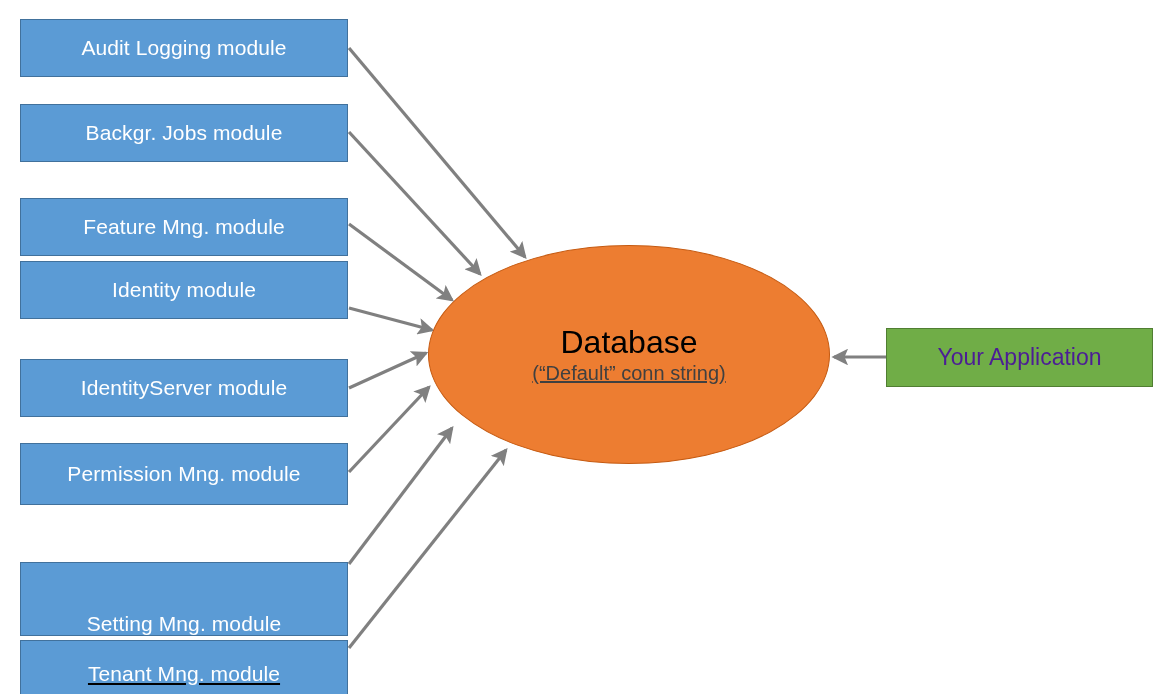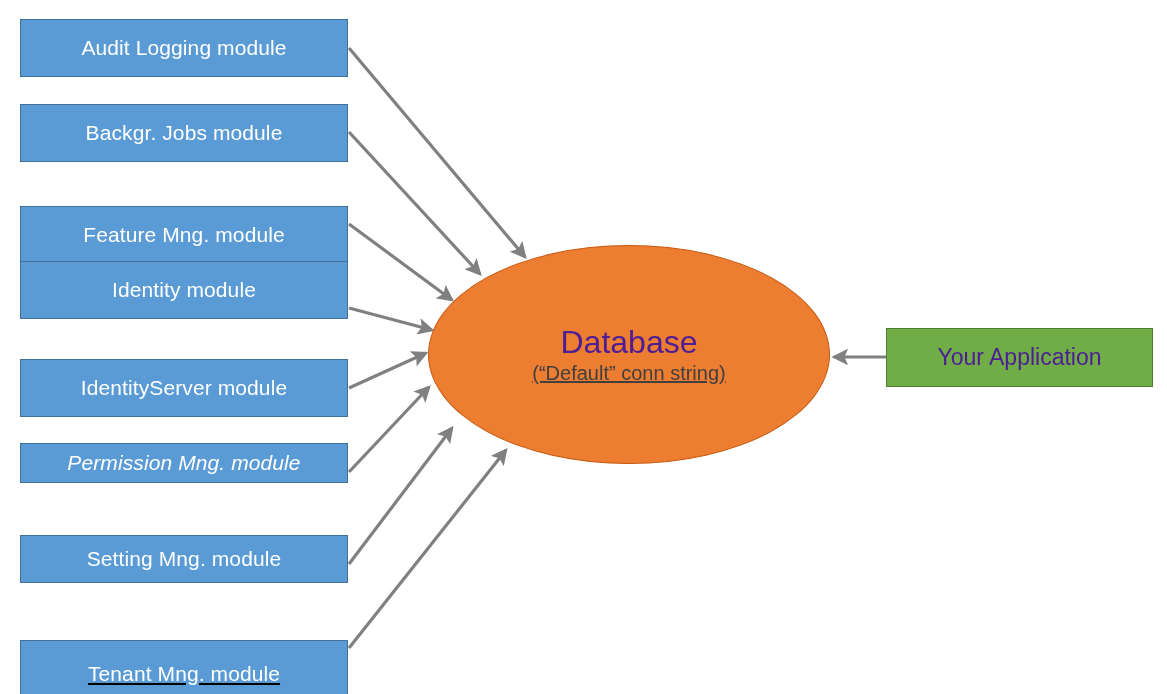--- a/index.html
+++ b/index.html
@@ -55,21 +55,21 @@
     background: #ED7D31;
     border: 1.8px solid #C55A11;
     border-radius: 50%;
     display: flex;
     flex-direction: column;
     align-items: center;
     justify-content: center;
     z-index: 3;
   }
   #db-title {
-    color: #4c1d95;
+    color: #000000;
     font-size: 32px;
     line-height: 1.15;
     margin-bottom: 2px;
   }
   #db-subtitle {
     color: #404040;
     font-size: 20px;
     line-height: 1.15;
     text-decoration: underline;
   }
@@ -119,37 +119,37 @@
   </svg>
 
   <div class="module-box" style="top:19px; height:58px;">
     <span class="module-label">Audit Logging module</span>
   </div>
 
   <div class="module-box" style="top:104px; height:58px;">
     <span class="module-label">Backgr. Jobs module</span>
   </div>
 
-  <div class="module-box" style="top:206px; height:58px;">
+  <div class="module-box" style="top:198px; height:58px;">
     <span class="module-label">Feature Mng. module</span>
   </div>
 
   <div class="module-box" style="top:261px; height:58px;text-align:right;">
     <span class="module-label">Identity module</span>
   </div>
 
   <div class="module-box" style="top:359px; height:58px;">
     <span class="module-label">IdentityServer module</span>
   </div>
 
-  <div class="module-box" style="top:443px; height:40px;font-style:italic;">
+  <div class="module-box" style="top:443px; height:62px;">
     <span class="module-label">Permission Mng. module</span>
   </div>
 
-  <div class="module-box" style="top:535px; height:48px;">
+  <div class="module-box" style="top:562px; height:74px;align-items:flex-end;">
     <span class="module-label">Setting Mng. module</span>
   </div>
 
   <div class="module-box" style="top:640px; height:67px;text-decoration:underline;">
     <span class="module-label">Tenant Mng. module</span>
   </div>
 
   <div id="db-ellipse">
     <div id="db-title">Database</div>
     <div id="db-subtitle">(“Default” conn string)</div>

